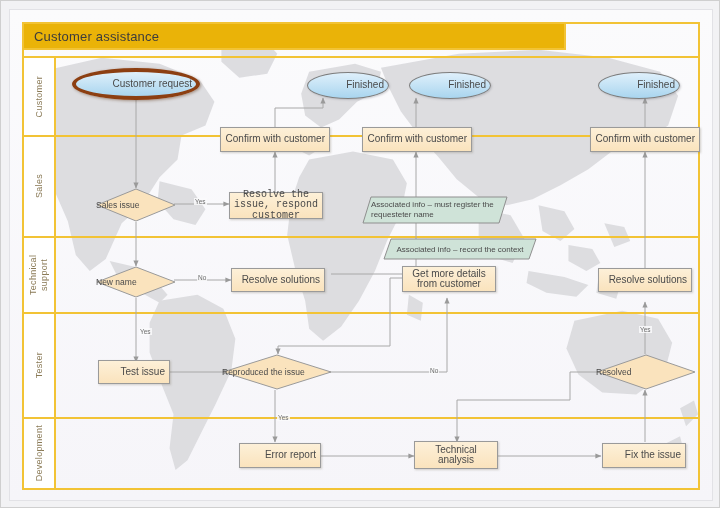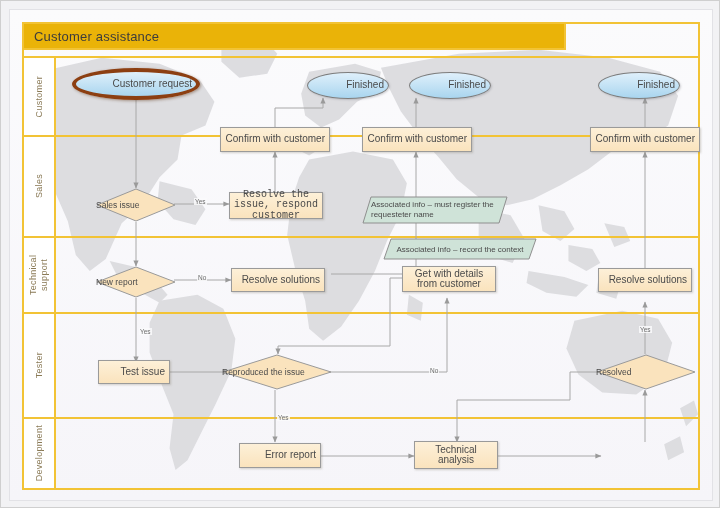--- a/index.html
+++ b/index.html
@@ -250,29 +250,29 @@
       <div class="note-lbl">
           <span>Associated info – record the context</span>
         </div>
     </div>
 
     <div class="dec-wrap" style="left:86px;top:256px;width:80px;height:32px;">
       <svg width="80" height="32" viewBox="0 0 80 32">
         <polygon points="40,1 79,16 40,31 1,16" fill="#fae3bd" stroke="#9a9a9a" stroke-width="1"></polygon>
       </svg>
       <div class="dec-lbl">
-          <span>New report</span>
+          <span>New name</span>
         </div>
     </div>
 
     <div class="node proc" style="left:221px;top:258px;width:94px;height:24px;">
       <span>Resolve solutions</span>
     </div>
     <div class="node proc" style="left:392px;top:256px;width:94px;height:26px;">
-      <span>Get with details from customer</span>
+      <span>Get more details from customer</span>
     </div>
     <div class="node proc" style="left:588px;top:258px;width:94px;height:24px;">
       <span>Resolve solutions</span>
     </div>
 
     <div class="node proc" style="left:88px;top:350px;width:72px;height:24px;">
       <span>Test issue</span>
     </div>
 
     <div class="dec-wrap" style="left:212px;top:344px;width:110px;height:36px;">
@@ -292,15 +292,18 @@
           <span>Resolved</span>
         </div>
     </div>
 
     <div class="node proc" style="left:229px;top:433px;width:82px;height:25px;">
       <span>Error report</span>
     </div>
     <div class="node proc" style="left:404px;top:431px;width:84px;height:28px;">
       <span>Technical analysis</span>
     </div>
+    <div class="node proc" style="left:592px;top:433px;width:84px;height:25px;">
+      <span>Fix the issue</span>
+    </div>
 
   </div>
 </div>
 
 </body></html>

